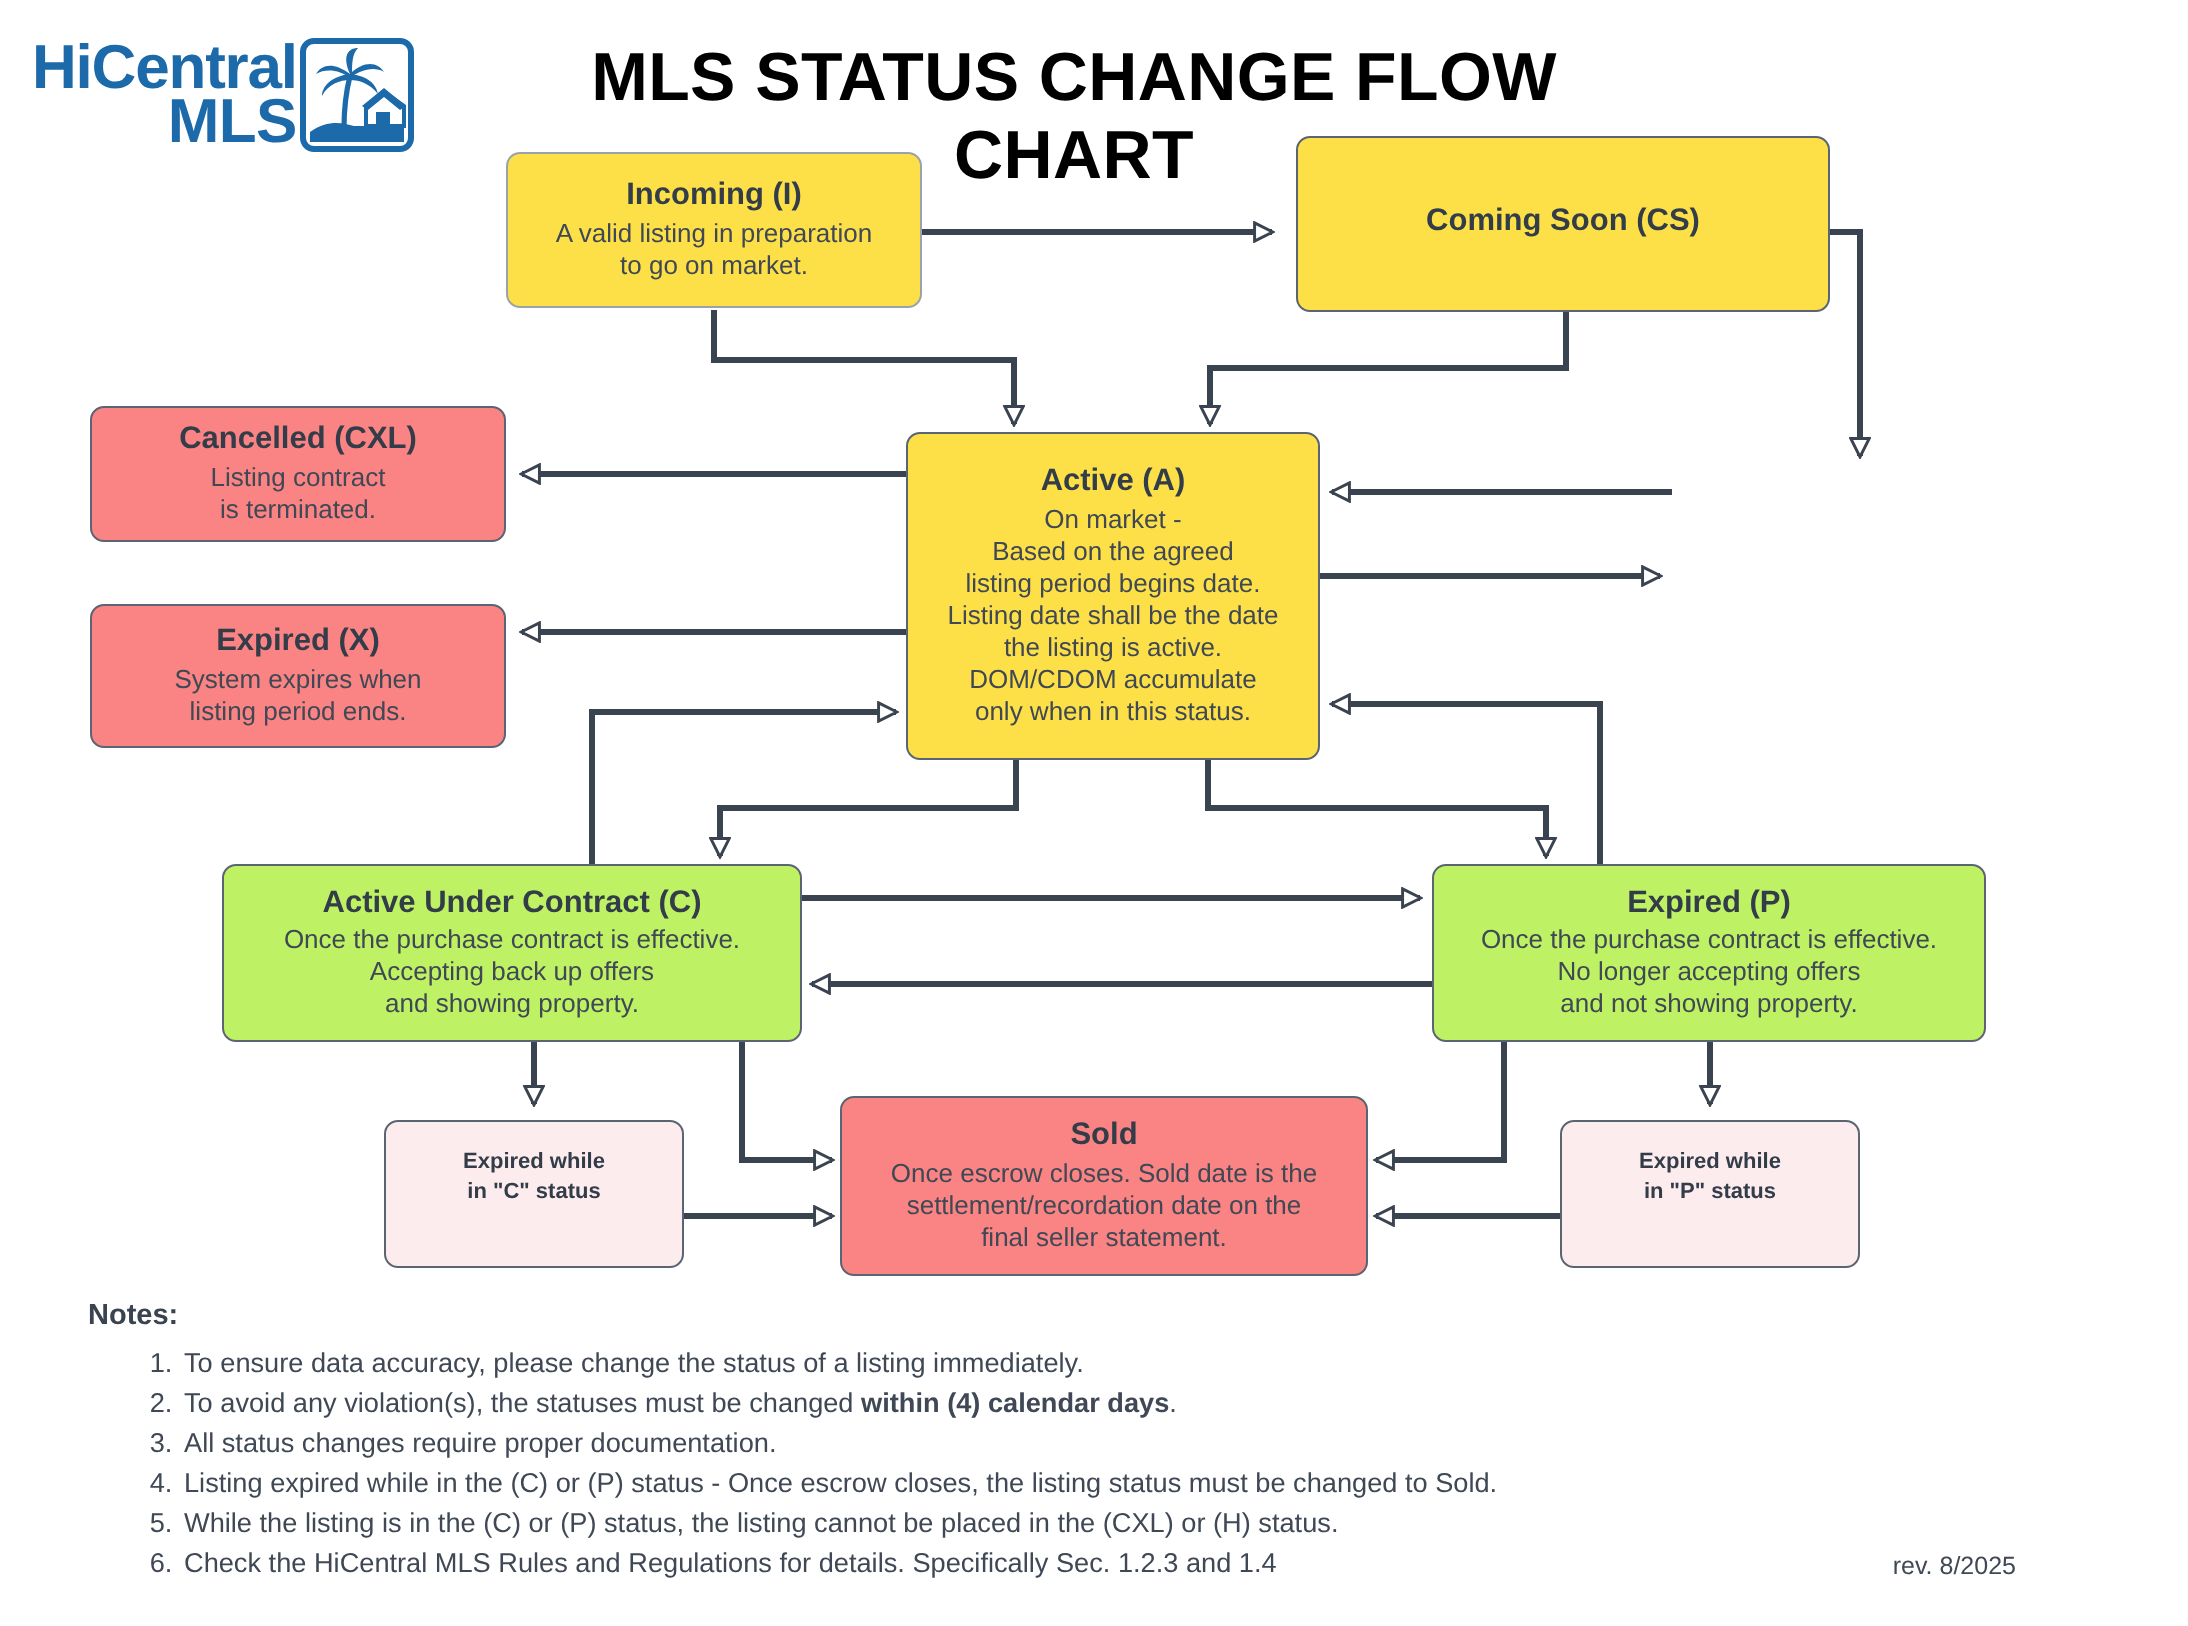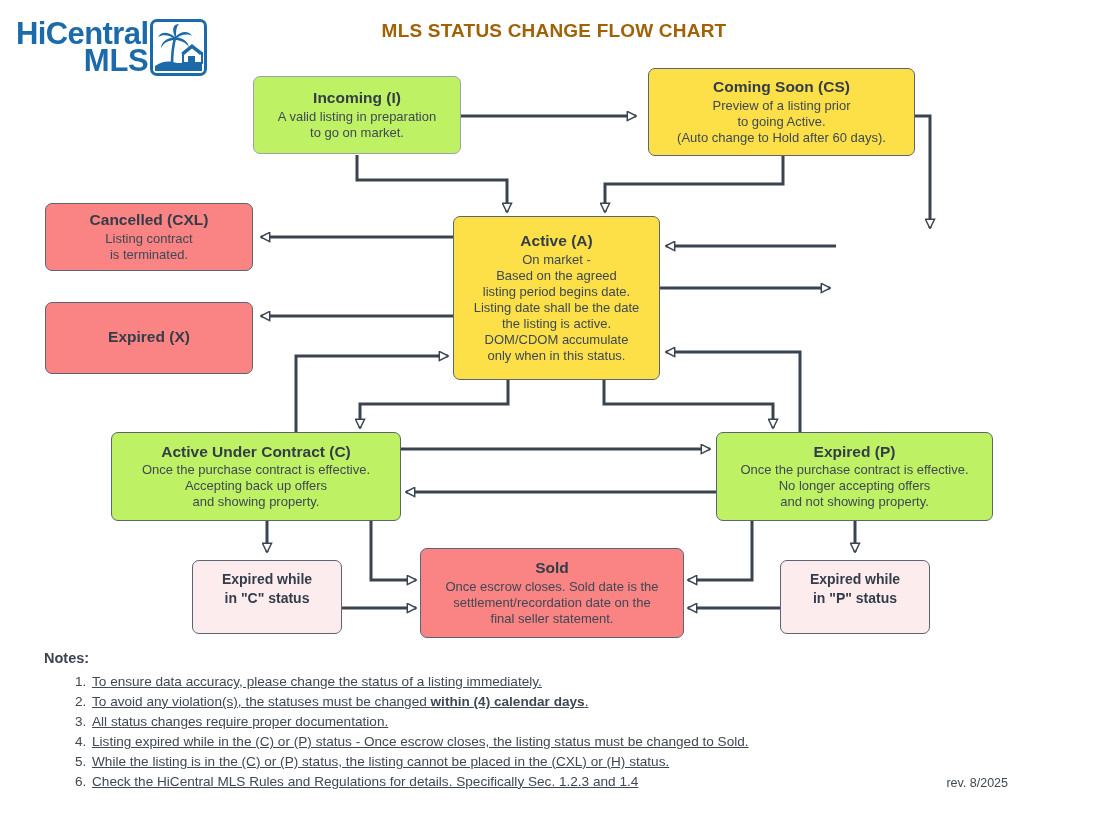--- a/index.html
+++ b/index.html
@@ -55,26 +55,26 @@
     border-radius: 7px;
     box-sizing: border-box;
     position: relative;
     overflow: hidden;
     background: #ffffff;
   }
 
   
   #title {
     position: absolute;
-    left: 284px;
+    left: 267px;
     top: 20px;
     width: 540px;
-    font-size: 19px;
-    font-weight: bold;
-    color: #a16207;
+    font-size: 34px;
+    font-weight: bold;
+    color: #000000;
     letter-spacing: 0.2px;
     text-align: center;
   }
 
   
   .node {
     position: absolute;
     box-sizing: border-box;
     border: 1.6px solid #5a6472;
     border-radius: 7px;
@@ -93,27 +93,27 @@
     line-height: 1.22;
     margin-bottom: 1px;
   }
   .node .bdy {
     font-size: 13px;
     color: #3f4854;
     line-height: 1.23;
     white-space: pre-line;
   }
   .node.titleonly .ttl {
-    font-size: 14px;
+    font-size: 11px;
     line-height: 1.35;
     margin-bottom: 16px;
     white-space: pre-line;
   }
 
-  .fill-white  { background: #bef264; border-color: #9aa2ab; }
+  .fill-white  { background: #fde047; border-color: #9aa2ab; }
   .fill-green  { background: #fde047; border-color: #5a6472; }
   .fill-red    { background: #fa8383; border-color: #5a6472; }
   .fill-lav    { background: #f2f2fb; border-color: #5a6472; }
   .fill-yellow { background: #bef264; border-color: #5a6472; }
   .fill-pink   { background: #fdeced; border-color: #5a6472; }
 
   
   #wires {
     position: absolute;
     left: 0; top: 0;
@@ -136,21 +136,21 @@
     color: #3a4350;
     margin-bottom: 6px;
   }
   #notes-list {
     margin: 0;
     padding-left: 46px;
     font-size: 13.6px;
     color: #3f4854;
     line-height: 1.47;
   }
-  #notes-list li { padding-left: 2px; text-decoration: underline; }
+  #notes-list li { padding-left: 2px; }
   #notes-list li b { font-weight: bold; }
   #revision {
     position: absolute;
     right: 86px;
     top: 776px;
     font-size: 12.5px;
     color: #3f4854;
   }
 </style>
 </head>
@@ -236,33 +236,32 @@
   </svg>
 
   <div class="node fill-white" style="left:253px; top:76px; width:208px; height:78px;">
     <div class="ttl">Incoming (I)</div>
     <div class="bdy">A valid listing in preparation
 to go on market.</div>
   </div>
 
   <div class="node fill-green" style="left:648px; top:68px; width:267px; height:88px;">
     <div class="ttl">Coming Soon (CS)</div>
-    <div class="bdy">Preview of a listing prior
-to going Active.
-(Auto change to Hold after 60 days).</div>
   </div>
 
   <div class="node fill-red" style="left:45px; top:203px; width:208px; height:68px;">
     <div class="ttl">Cancelled (CXL)</div>
     <div class="bdy">Listing contract
 is terminated.</div>
   </div>
 
   <div class="node fill-red" style="left:45px; top:302px; width:208px; height:72px;">
     <div class="ttl">Expired (X)</div>
+    <div class="bdy">System expires when
+listing period ends.</div>
   </div>
 
   <div class="node fill-green" style="left:453px; top:216px; width:207px; height:164px;">
     <div class="ttl">Active (A)</div>
     <div class="bdy">On market -
 Based on the agreed
 listing period begins date.
 Listing date shall be the date
 the listing is active.
 DOM/CDOM accumulate

